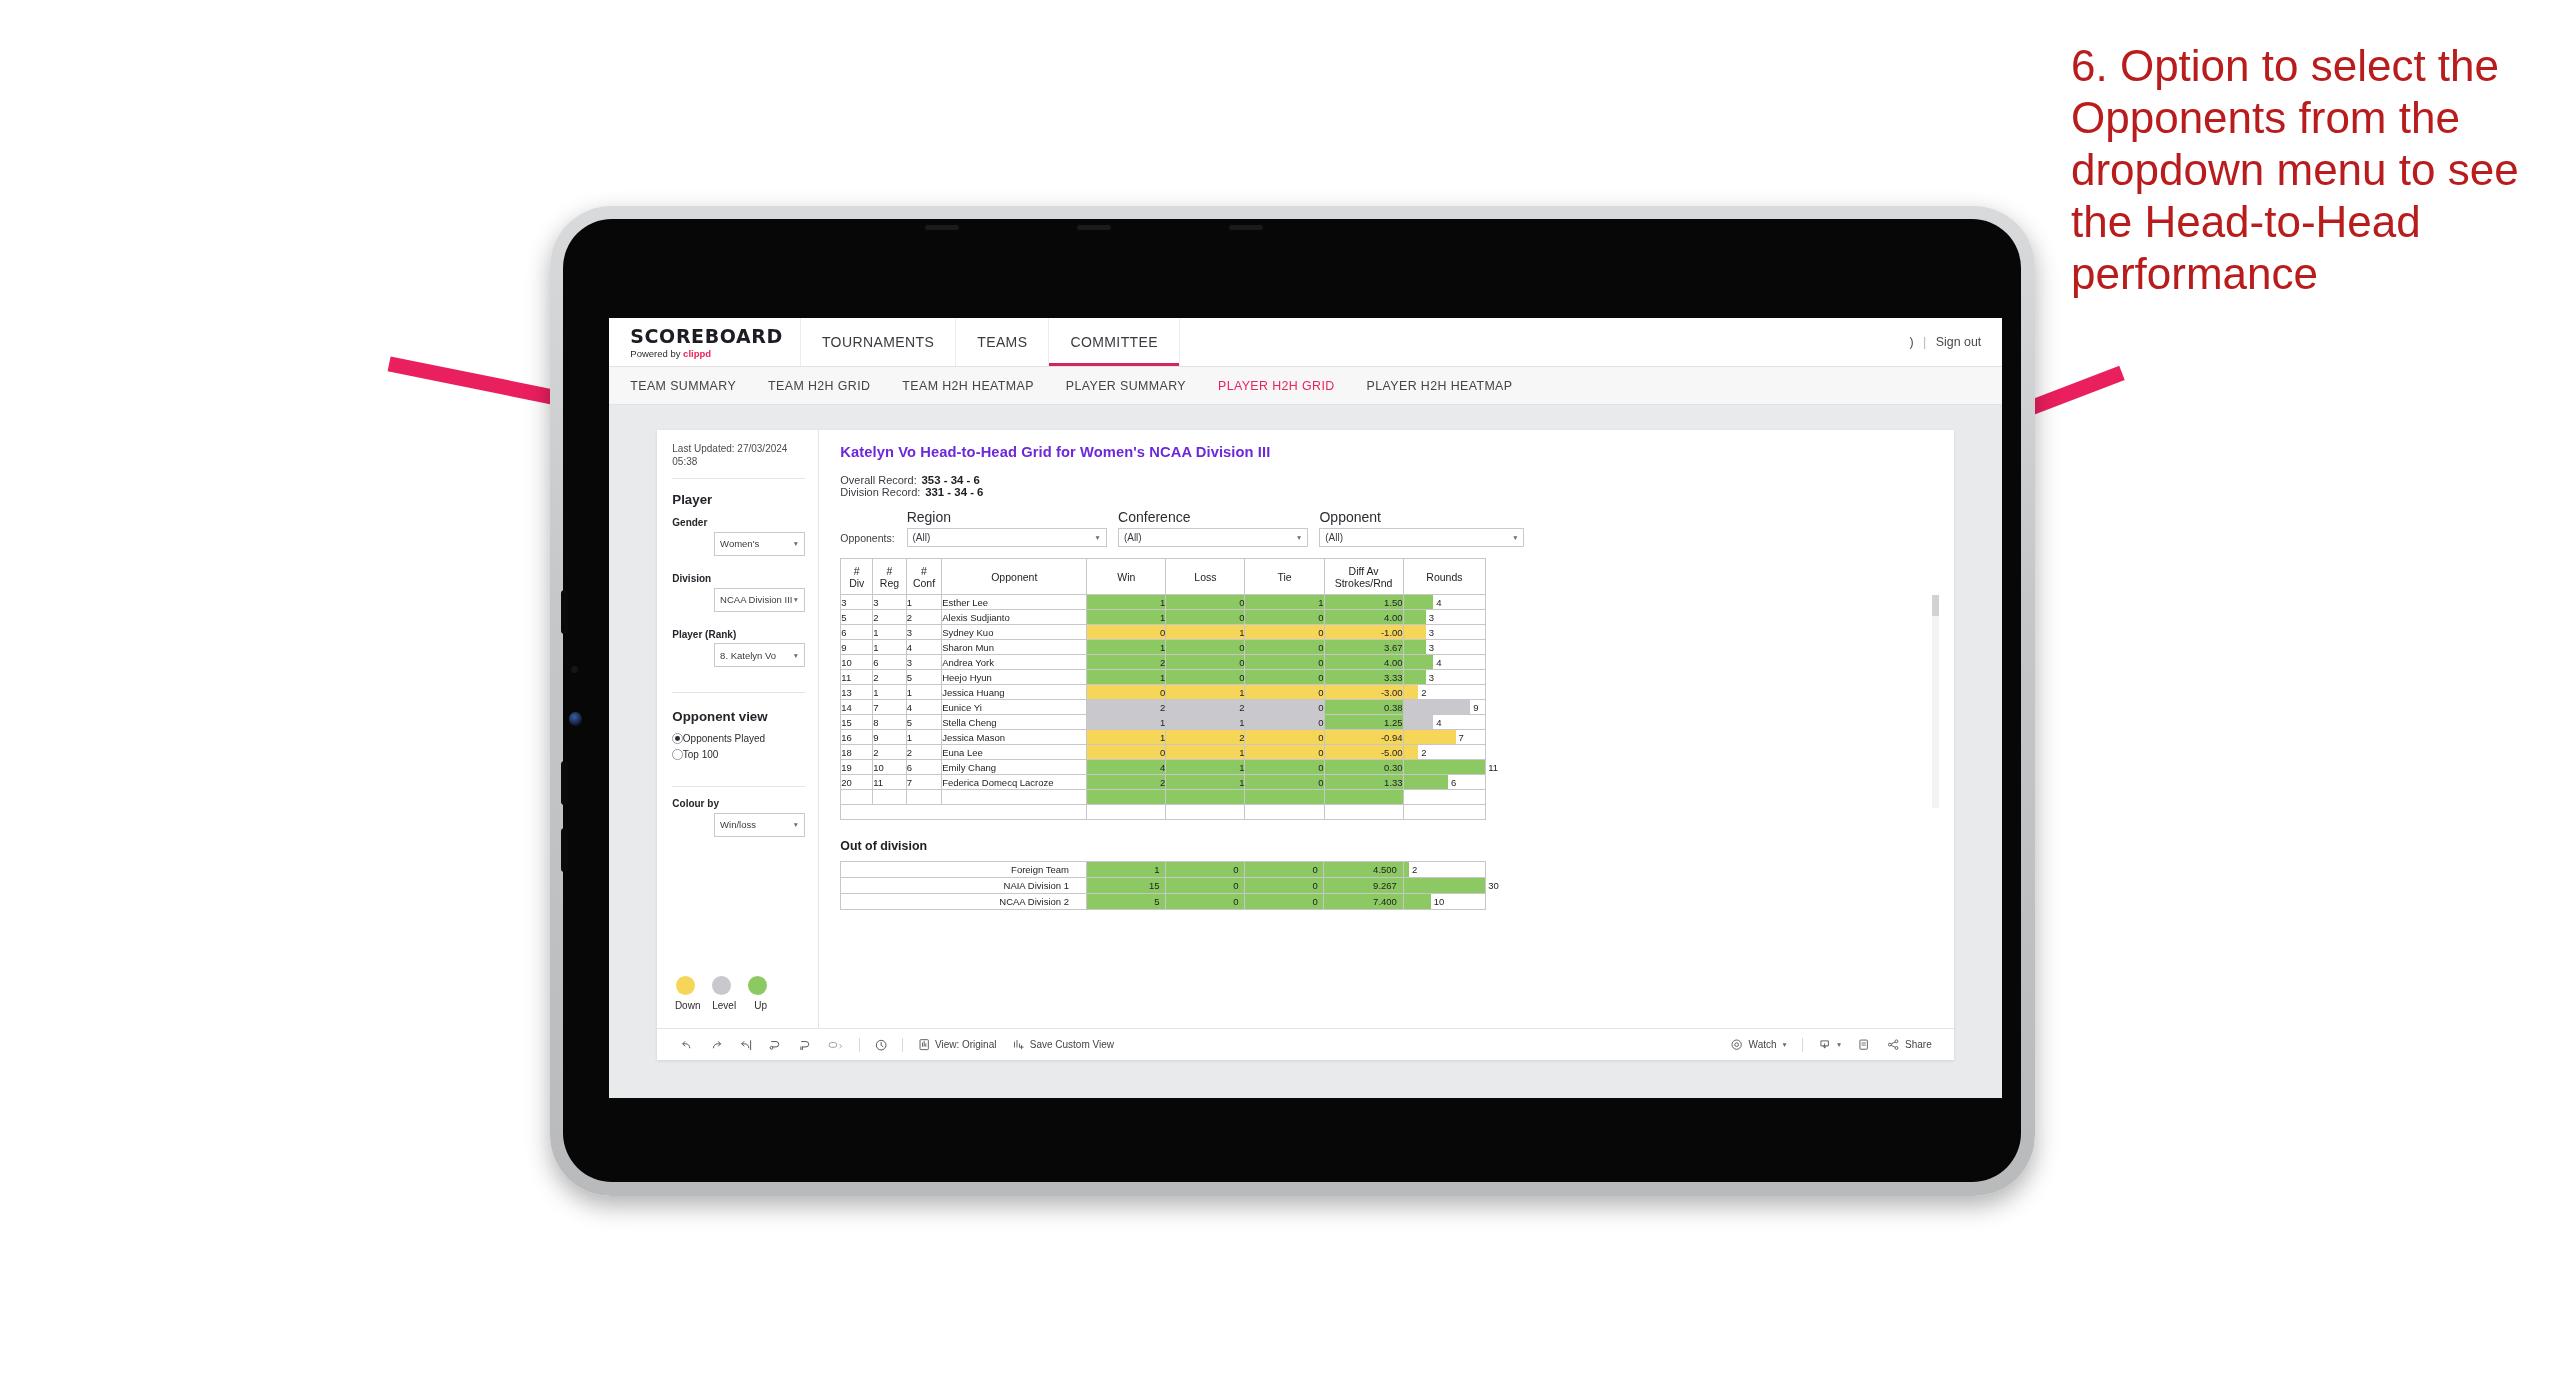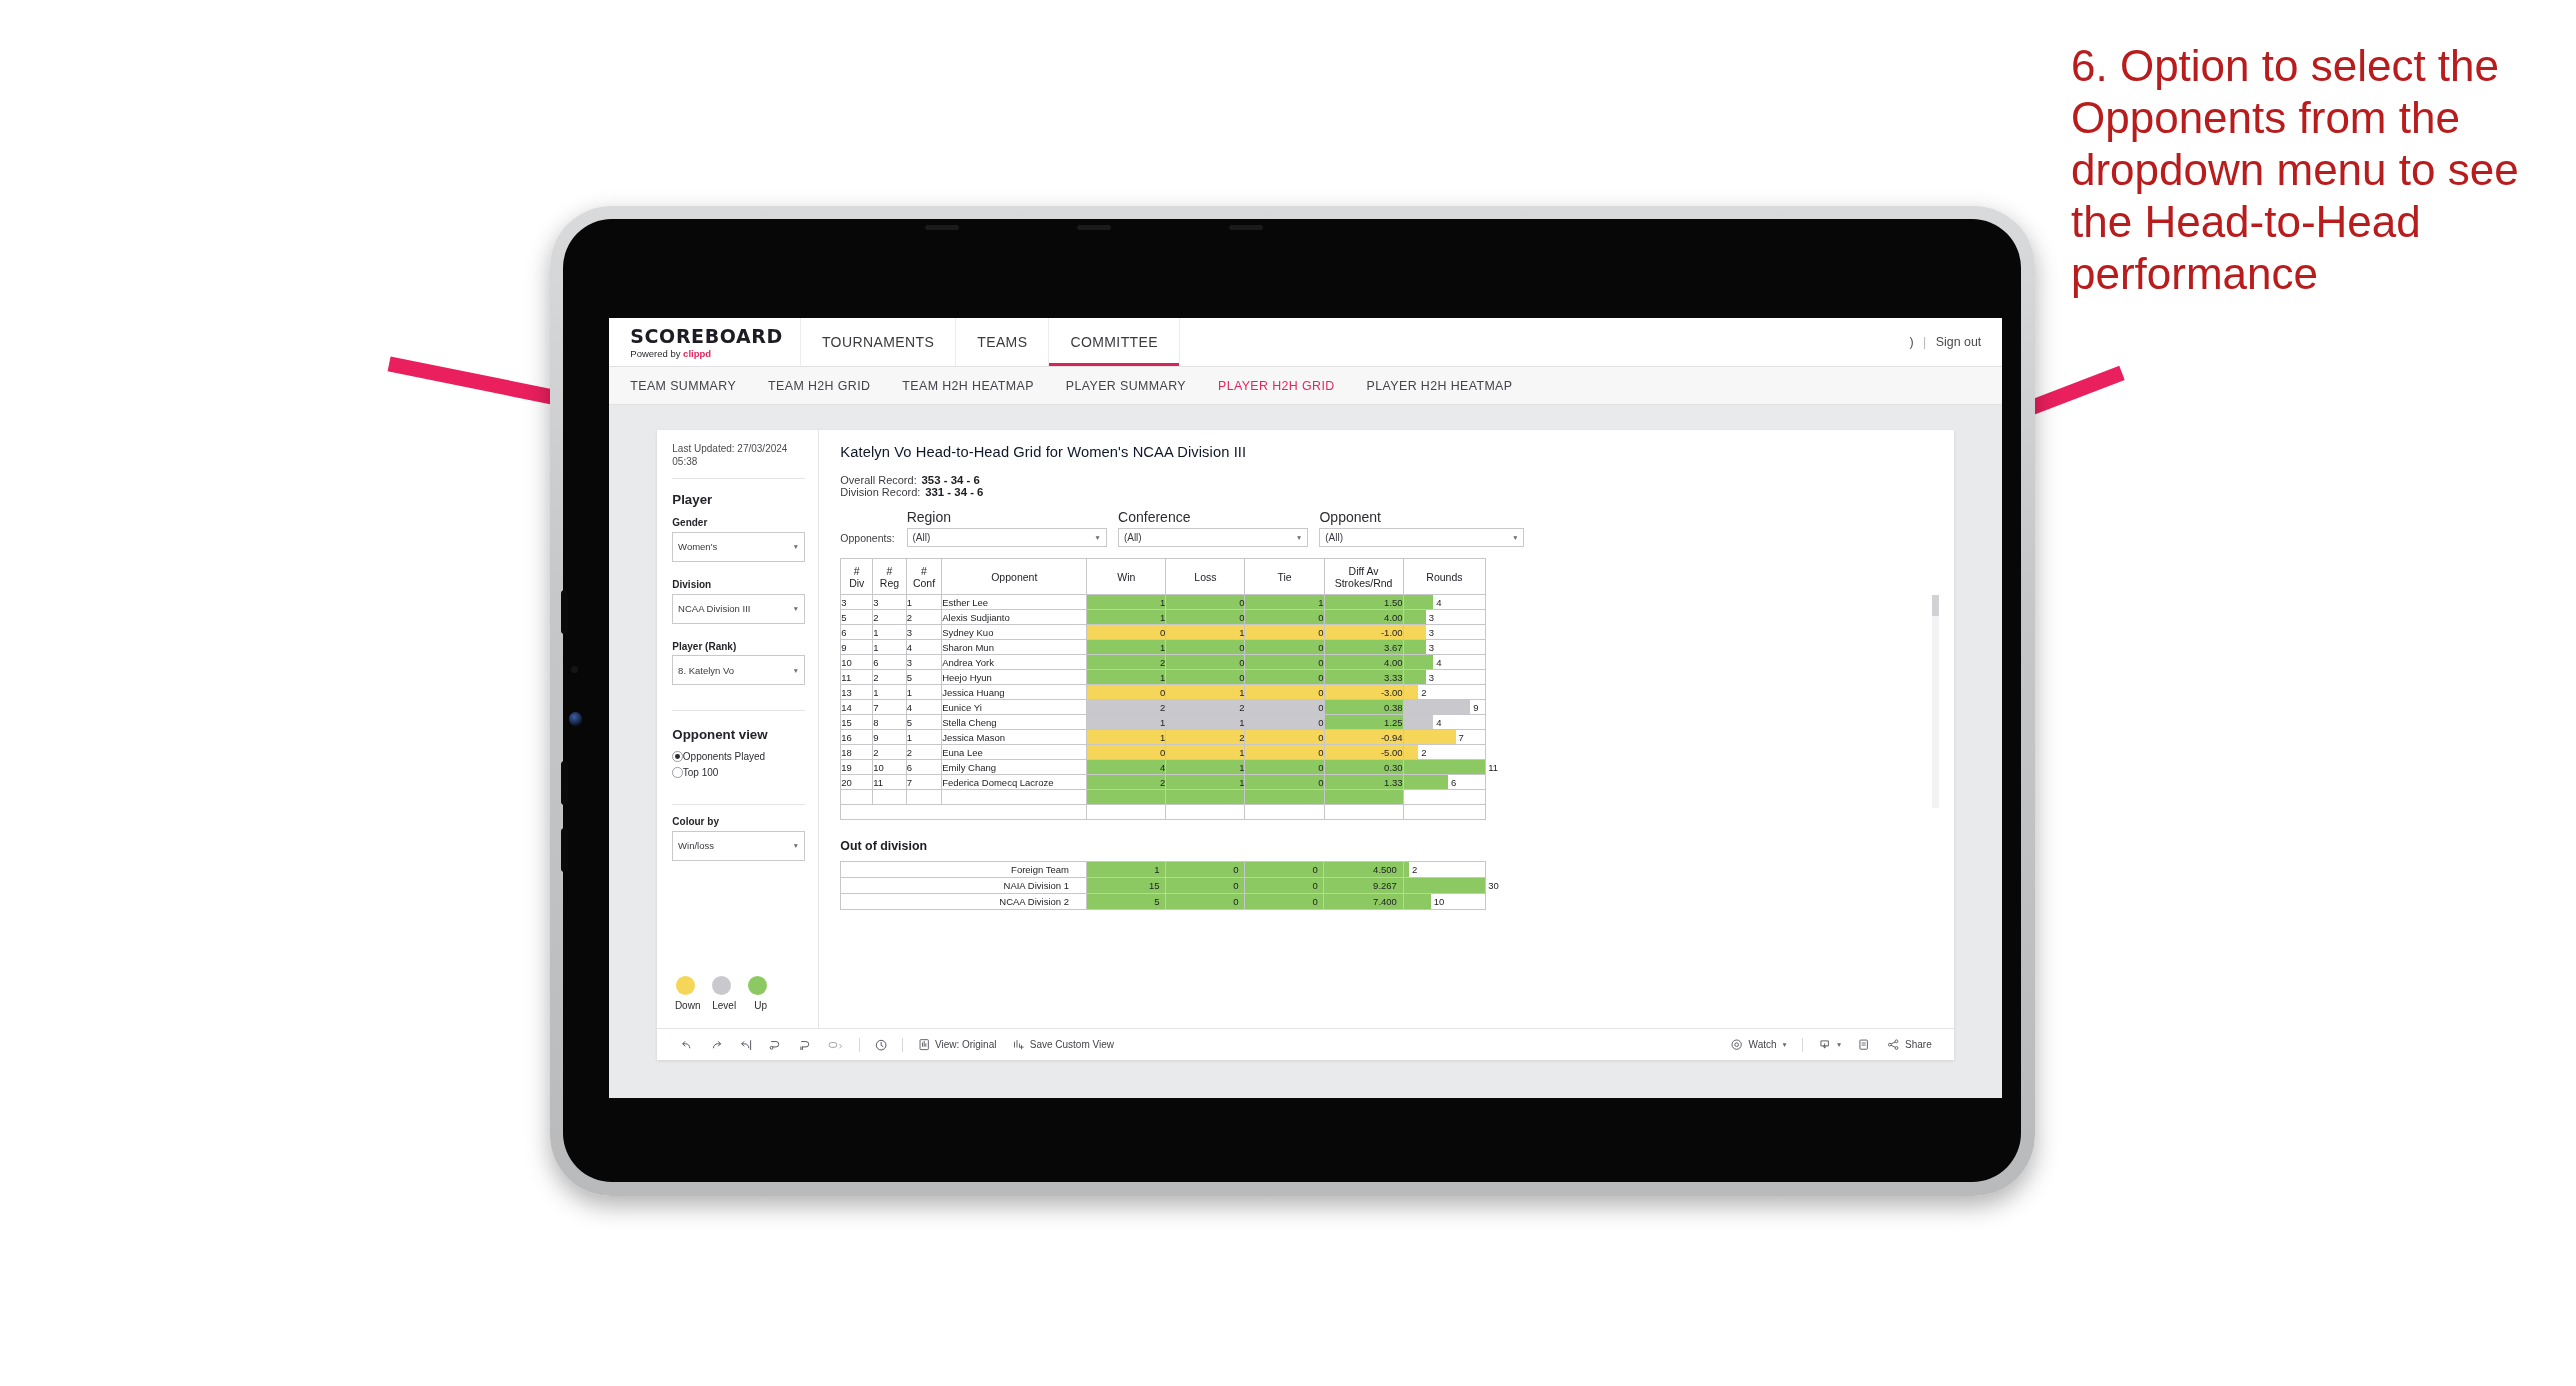--- a/index.html
+++ b/index.html
@@ -92,40 +92,40 @@
   #card-body { flex: 1; display: flex; min-height: 0; }
 
   
   #sidebar { width: 162px; border-right: 1px solid #e4e4e6; padding: 11.4px 13.3px 0 15px;
              display: flex; flex-direction: column; }
   #last-updated { font-size: 10px; color: #4b4b51; line-height: 1.35; }
   .divider { height: 1px; background: #e4e4e6; margin: 9.5px 0; }
   .sb-h { font-size: 13.3px; font-weight: 700; color: #24242a; margin: 3.8px 0 9.5px; }
   .sb-label { font-size: 10px; font-weight: 700; color: #24242a; margin-bottom: 3.8px; }
   .sb-select {
-    height: 30px; border: 1px solid #c9c9cd; background: #fff;
+    height: 24px; border: 1px solid #c9c9cd; background: #fff;
     display: flex; align-items: center; justify-content: space-between;
-    padding: 0 4.8px; font-size: 9.5px; color: #3a3a40; cursor: pointer;
+    padding: 0 4.8px; font-size: 9.5px; color: #3a3a40; cursor: pointer; margin-left: 42px;
   }
   .sb-select .caret { font-size: 6.7px; color: #6c6c72; }
   .sb-gap { height: 17px; }
   .radio-row { display: flex; align-items: center; gap: 0; margin-bottom: 4.8px; font-size: 10px; color: #2c2c32; cursor: pointer; }
   .radio { width: 10.5px; height: 10.5px; border-radius: 50%; border: 1.3px solid #9a9aa0;
            display: inline-block; position: relative; background: #fff; flex: none; }
   .radio.on::after { content:""; position:absolute; left:1.9px; top:1.9px; width:4.8px; height:4.8px;
                      border-radius:50%; background:#2c2c32; }
   #legend { margin-top: auto; padding-bottom: 17px; }
   #legend-dots { display: flex; gap: 17px; padding-left: 3.8px; }
   .ldot { width: 19px; height: 19px; border-radius: 50%; }
   #legend-labels { display: flex; gap: 9.5px; margin-top: 5.7px; padding-left: 1.9px; }
   #legend-labels span { font-size: 10px; color: #2c2c32; width: 27px; text-align: center; }
 
   
   #viz { flex: 1; padding: 13.3px 21px 0 21px; min-width: 0; position: relative; }
-  #viz-title { font-size: 14.7px; font-weight: 400; color: #0f172a; letter-spacing: 0.1px; }
+  #viz-title { font-size: 14.7px; font-weight: 700; color: #6d28d9; letter-spacing: 0.1px; }
   #records { display: flex; margin-top: 14px; font-size: 11px; color: #3c3c42; flex-direction: column; }
   #records .rec { display: flex; gap: 4.8px; }
   #records .rec b { color: #1d1d23; font-size: 11.4px; }
   #rec-overall { width: 285px; }
 
   #filters { display: flex; align-items: flex-end; gap: 11.4px; margin-top: 11.4px; }
   #filters-label { font-size: 10.5px; color: #3c3c42; padding-bottom: 2.9px; width: 55px; flex: none; }
   .filter { display: flex; flex-direction: column; }
   .filter-label { font-size: 14px; color: #2c2c32; margin-bottom: 2.9px; }
   .filter-box {

